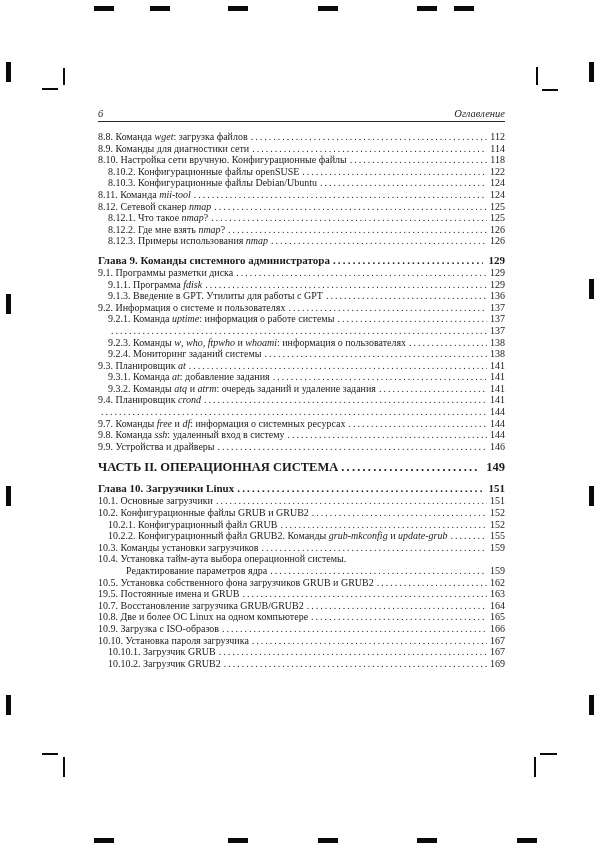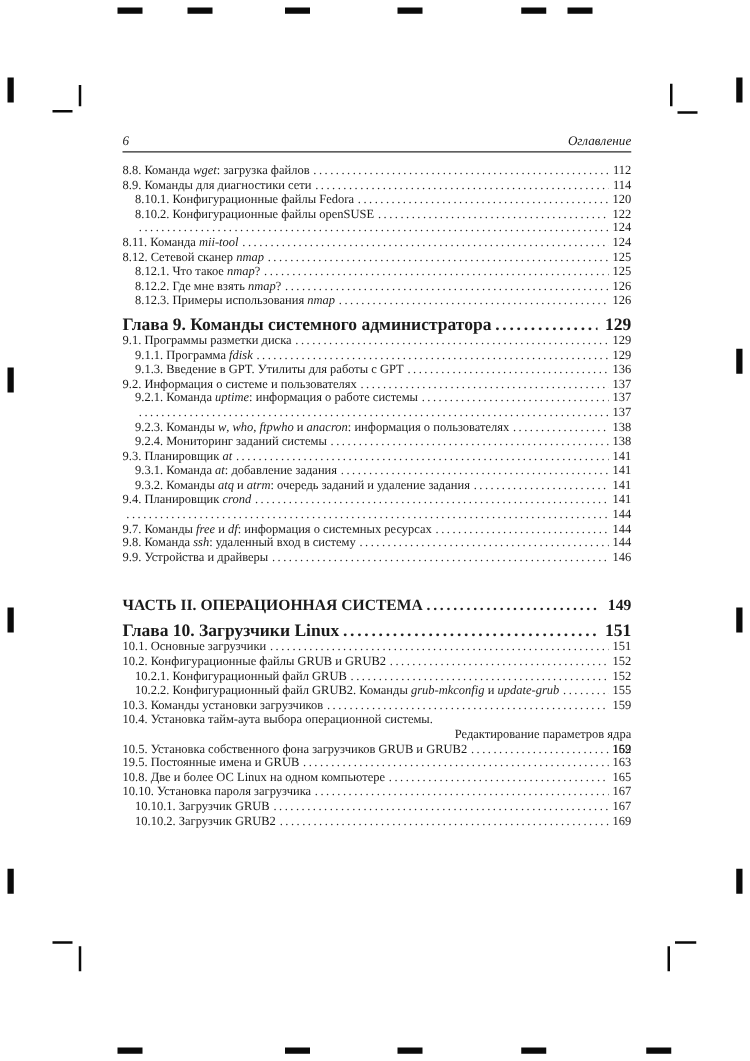--- a/index.html
+++ b/index.html
@@ -21,52 +21,52 @@
     align-items: flex-end;
     font-style: italic;
     font-size: 10.5px;
     padding-top: 108px;
     padding-bottom: 2px;
     border-bottom: 1px solid #2b2b2b;
   }
   .list { margin-top: 9px; }
   .row {
     display: flex;
-    align-items: flex-end;
+    align-items: center;
     font-size: 10px;
     line-height: 11.6px;
     height: 11.6px;
   }
   .row.l2 { padding-left: 10px; }
-  .row.cont { padding-left: 28px; flex-direction: column; }
+  .row.cont { padding-left: 28px; }
   .row .txt { flex: 0 0 auto; white-space: nowrap; }
   .row .dots {
     flex: 1 1 8px;
     min-width: 6px;
     overflow: hidden;
     white-space: nowrap;
     margin: 0 3px;
   }
   .row .dots::after {
     content: "....................................................................................................................................................................................";
     letter-spacing: 2px;
     color: #222;
   }
   .row .pg { flex: 0 0 auto; }
   .row.chapter {
     font-weight: bold;
-    font-size: 14px;
+    font-size: 11px;
     line-height: 13px; height: 13px;
     margin-top: 7px;
   }
   .row.part {
     font-weight: bold;
     font-size: 12.5px;
     line-height: 15px; height: 15px;
-    margin-top: 25px;
+    margin-top: 8px;
   }
   .row.chapter .dots, .row.part .dots { margin-right: 6px; }
   .row.chapter .dots::after, .row.part .dots::after { letter-spacing: 2.2px; }
   .mark {
     position: absolute;
     background: #0a0a0a;
   }
 </style>
 </head>
 <body>
@@ -80,31 +80,32 @@
       <div class="row l1">
         <span class="txt"><span>8.8. Команда </span><i>wget</i><span>: загрузка файлов</span></span>
         <span class="dots"></span>
         <span class="pg">112</span>
       </div>
       <div class="row l1">
         <span class="txt"><span>8.9. Команды для диагностики сети</span></span>
         <span class="dots"></span>
         <span class="pg">114</span>
       </div>
-      <div class="row l2">
-        <span class="txt"><span>8.10.1. Конфигурационные файлы Fedora</span></span>
-        <span class="dots"></span>
-        <span class="pg">120</span>
+      <div class="row l1">
+        <span class="txt"><span>8.10. Настройка сети вручную. Конфигурационные файлы</span></span>
+        <span class="dots"></span>
+        <span class="pg">118</span>
       </div>
       <div class="row l2">
         <span class="txt"><span>8.10.2. Конфигурационные файлы openSUSE</span></span>
         <span class="dots"></span>
         <span class="pg">122</span>
       </div>
       <div class="row l2">
+        <span class="txt"><span>8.10.3. Конфигурационные файлы Debian/Ubuntu</span></span>
         <span class="dots"></span>
         <span class="pg">124</span>
       </div>
       <div class="row l1">
         <span class="txt"><span>8.11. Команда </span><i>mii-tool</i></span>
         <span class="dots"></span>
         <span class="pg">124</span>
       </div>
       <div class="row l1">
         <span class="txt"><span>8.12. Сетевой сканер </span><i>nmap</i></span>
@@ -154,21 +155,21 @@
       <div class="row l2">
         <span class="txt"><span>9.2.1. Команда </span><i>uptime</i><span>: информация о работе системы</span></span>
         <span class="dots"></span>
         <span class="pg">137</span>
       </div>
       <div class="row l2">
         <span class="dots"></span>
         <span class="pg">137</span>
       </div>
       <div class="row l2">
-        <span class="txt"><span>9.2.3. Команды </span><i>w</i><span>, </span><i>who</i><span>, </span><i>ftpwho</i><span> и </span><i>anacron</i><span>: информация о пользователях</span></span>
+        <span class="txt"><span>9.2.3. Команды </span><i>w</i><span>, </span><i>who</i><span>, </span><i>ftpwho</i><span> и </span><i>whoami</i><span>: информация о пользователях</span></span>
         <span class="dots"></span>
         <span class="pg">138</span>
       </div>
       <div class="row l2">
         <span class="txt"><span>9.2.4. Мониторинг заданий системы</span></span>
         <span class="dots"></span>
         <span class="pg">138</span>
       </div>
       <div class="row l1">
         <span class="txt"><span>9.3. Планировщик </span><i>at</i></span>
@@ -256,23 +257,33 @@
         <span class="txt"><span>10.5. Установка собственного фона загрузчиков GRUB и GRUB2</span></span>
         <span class="dots"></span>
         <span class="pg">162</span>
       </div>
       <div class="row l1">
         <span class="txt"><span>19.5. Постоянные имена и GRUB</span></span>
         <span class="dots"></span>
         <span class="pg">163</span>
       </div>
       <div class="row l1">
+        <span class="txt"><span>10.7. Восстановление загрузчика GRUB/GRUB2</span></span>
+        <span class="dots"></span>
+        <span class="pg">164</span>
+      </div>
+      <div class="row l1">
         <span class="txt"><span>10.8. Две и более ОС Linux на одном компьютере</span></span>
         <span class="dots"></span>
         <span class="pg">165</span>
+      </div>
+      <div class="row l1">
+        <span class="txt"><span>10.9. Загрузка с ISO-образов</span></span>
+        <span class="dots"></span>
+        <span class="pg">166</span>
       </div>
       <div class="row l1">
         <span class="txt"><span>10.10. Установка пароля загрузчика</span></span>
         <span class="dots"></span>
         <span class="pg">167</span>
       </div>
       <div class="row l2">
         <span class="txt"><span>10.10.1. Загрузчик GRUB</span></span>
         <span class="dots"></span>
         <span class="pg">167</span>

